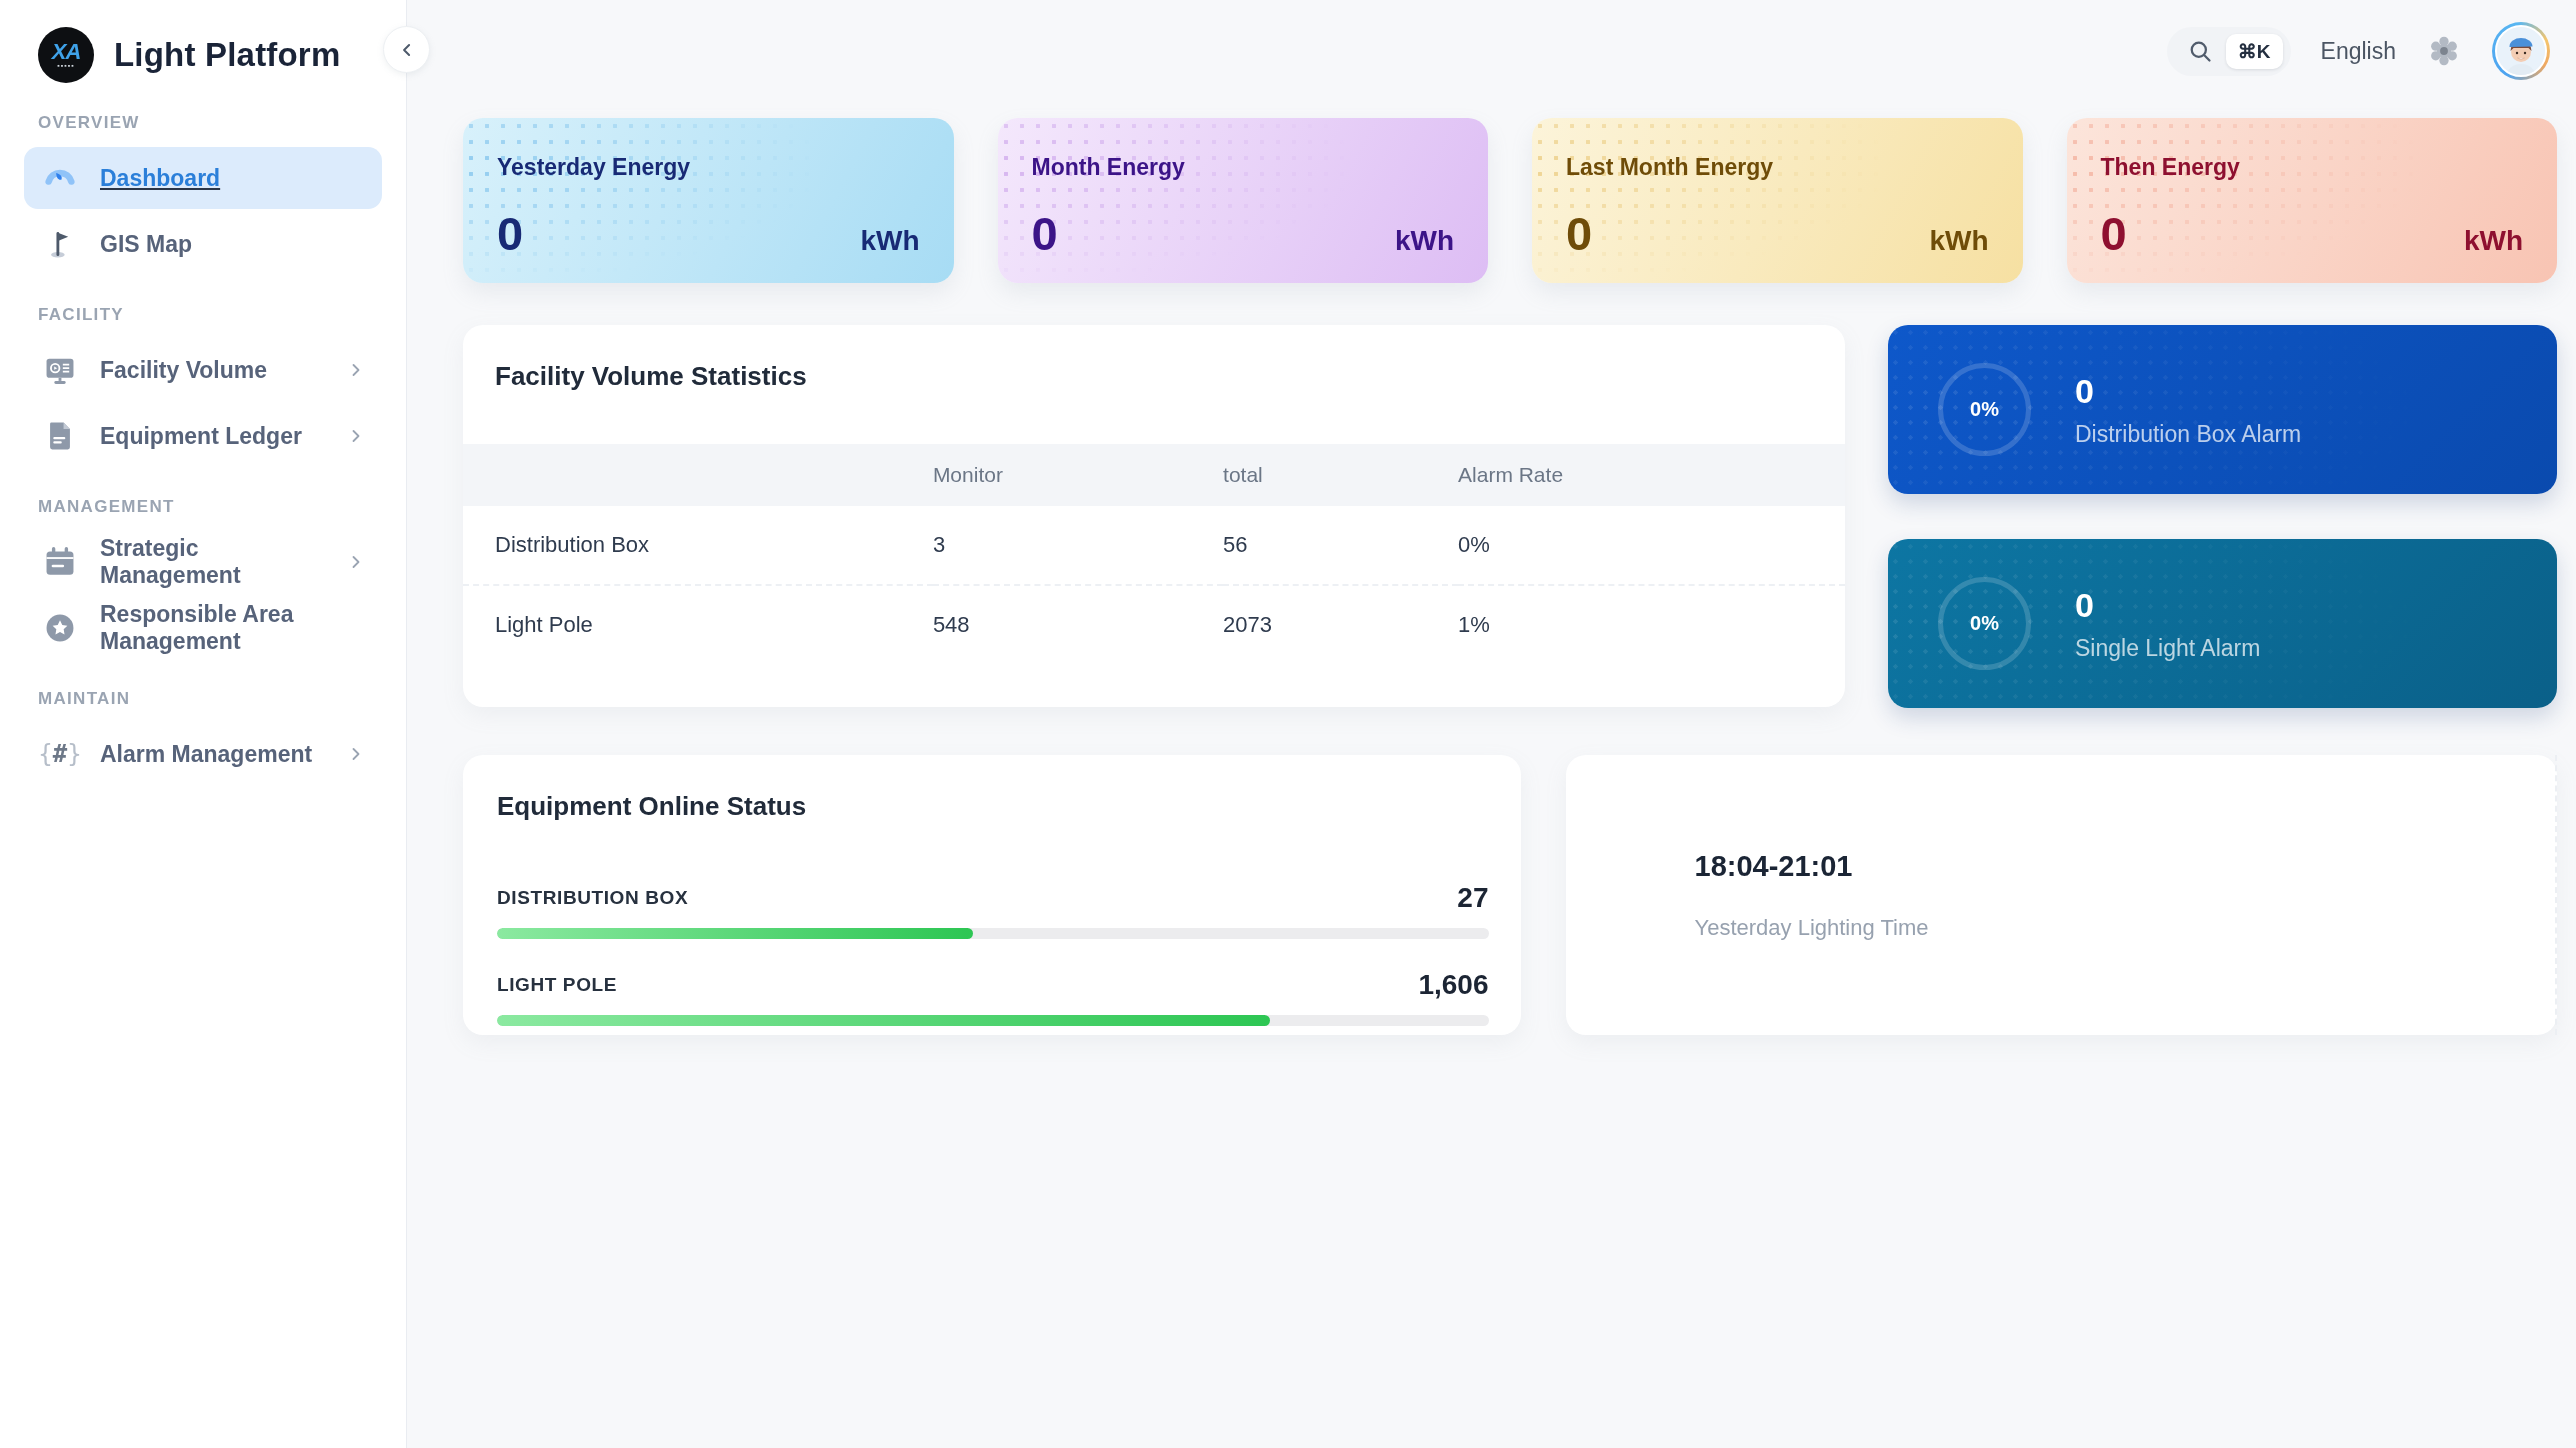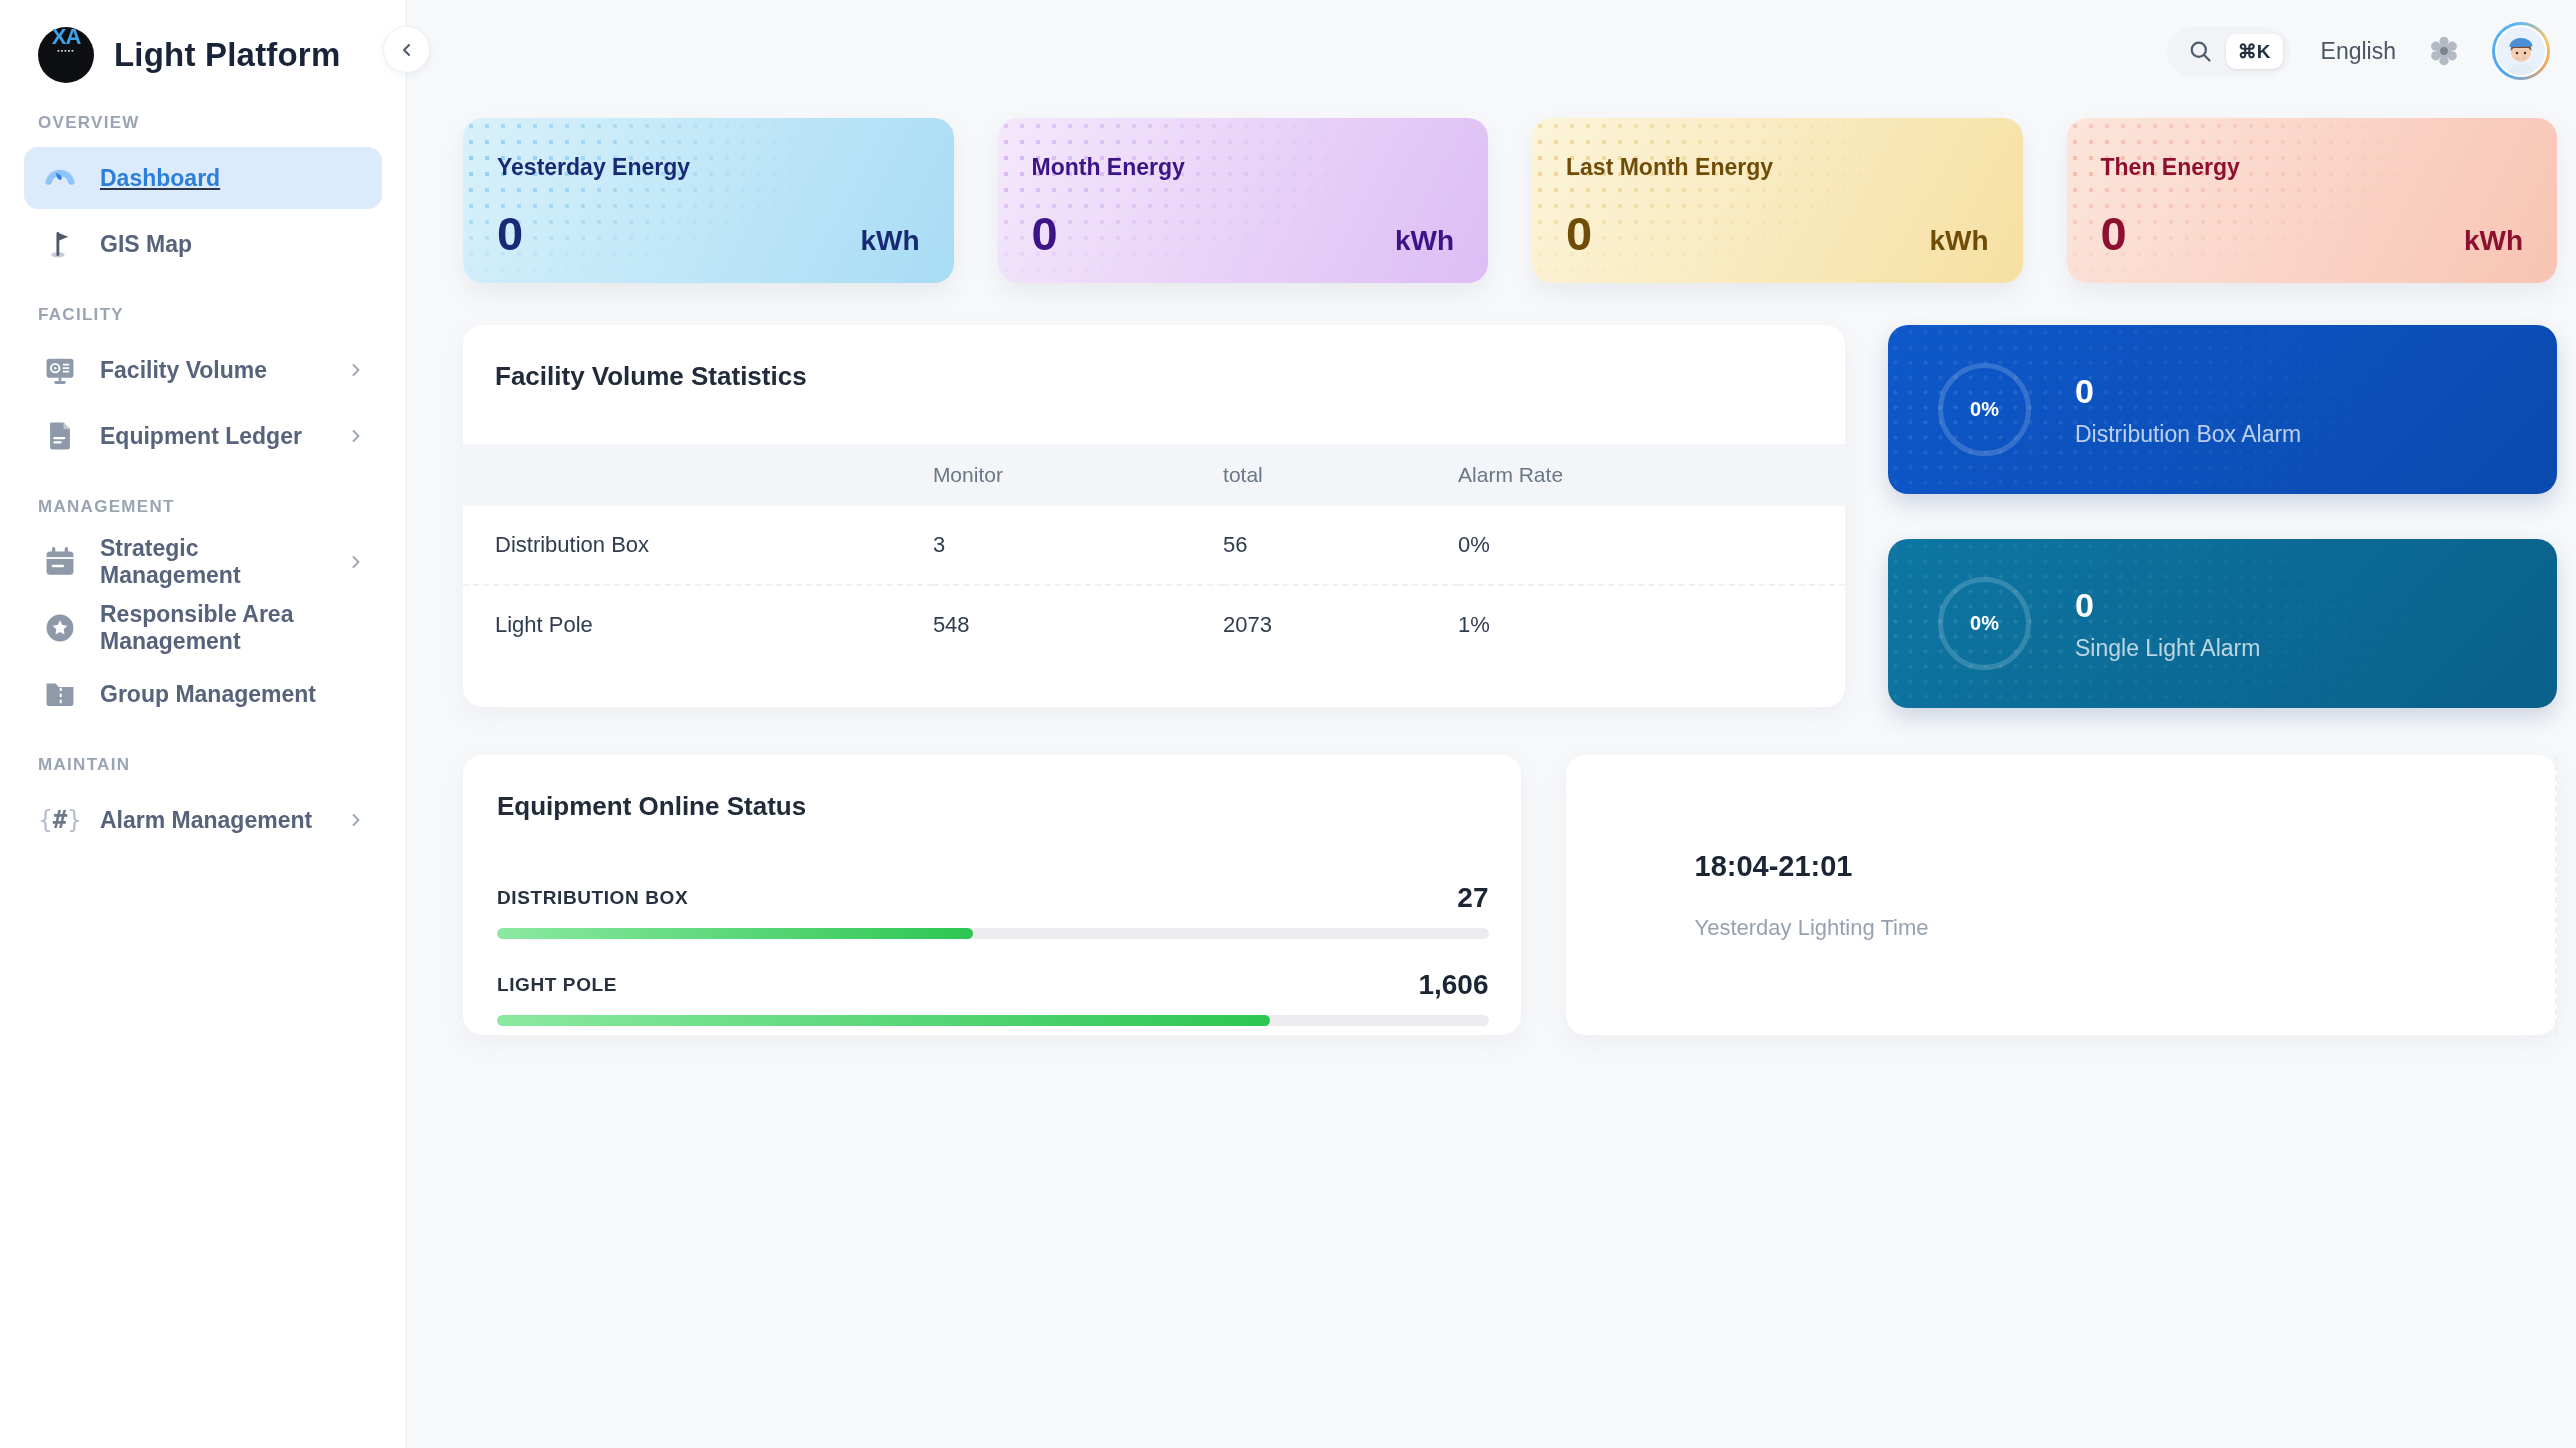--- a/index.html
+++ b/index.html
@@ -14,22 +14,23 @@
 
   
   .sidebar{
     position:absolute; left:0; top:0; bottom:0; width:407px;
     background:#fff; border-right:1px solid #e9ecf1;
     padding:0 24px; z-index:2;
   }
   .logo-row{ display:flex; align-items:center; gap:20px; padding:27px 4px 0 14px; }
   .logo-circle{
     width:56px; height:56px; border-radius:50%; background:#0d0f12;
-    display:flex; flex-direction:column; align-items:center; justify-content:flex-start;
+    display:flex; flex-direction:column; align-items:center; justify-content:center;
     flex:none;
+    font-style:italic;
   }
   .logo-monogram{ color:#3fa2e9; font-weight:700; font-size:22px; letter-spacing:-1px; line-height:20px;}
   .logo-dots{ color:#cfd6dd; font-size:7px; letter-spacing:1px; line-height:7px;}
   .app-title{ font-size:33px; font-weight:700; color:#1a2438; letter-spacing:0.2px; }
   .collapse-btn{
     position:absolute; right:-24px; top:26px; width:47px; height:47px; border-radius:50%;
     background:#fff; border:1px solid #edf0f3; box-shadow:0 2px 6px rgba(145,158,171,.15);
     display:flex; align-items:center; justify-content:center; cursor:pointer; z-index:5;
   }
   .nav{ margin-top:30px; }
@@ -262,29 +263,20 @@
         </span>
       </div>
       <div class="nav-item">
         <span class="nav-icon">
           <svg width="34" height="34" viewBox="0 0 24 24">
             <circle cx="12" cy="12" r="9.5" fill="#8e99a9"></circle>
             <path d="M12 6.6 l1.6 3.3 3.6 .5 -2.6 2.5 .6 3.6 -3.2 -1.7 -3.2 1.7 .6 -3.6 -2.6 -2.5 3.6 -.5z" fill="#fff"></path>
           </svg>
         </span>
         <span class="label">Responsible Area Management</span>
-      </div>
-      <div class="nav-item">
-        <span class="nav-icon">
-          <svg width="34" height="34" viewBox="0 0 24 24">
-            <path d="M2.5 4.5 h6.5 l2 2.5 h10.5 v11.5 a2 2 0 0 1 -2 2 h-15 a2 2 0 0 1 -2 -2 z" fill="#8e99a9"></path>
-            <path d="M12.5 7.5 v12" stroke="#fff" stroke-width="1.5" stroke-dasharray="2.4 1.9"></path>
-          </svg>
-        </span>
-        <span class="label">Group Management</span>
       </div>
     </div>
 
     <div class="nav-section">
       <div class="section-label">MAINTAIN</div>
       <div class="nav-item">
         <span class="nav-icon braces-icon"><span class="brace">{</span>#<span class="brace">}</span></span>
         <span class="label">Alarm Management</span>
         <span class="chevron">
           <svg width="20" height="20" viewBox="0 0 24 24">

